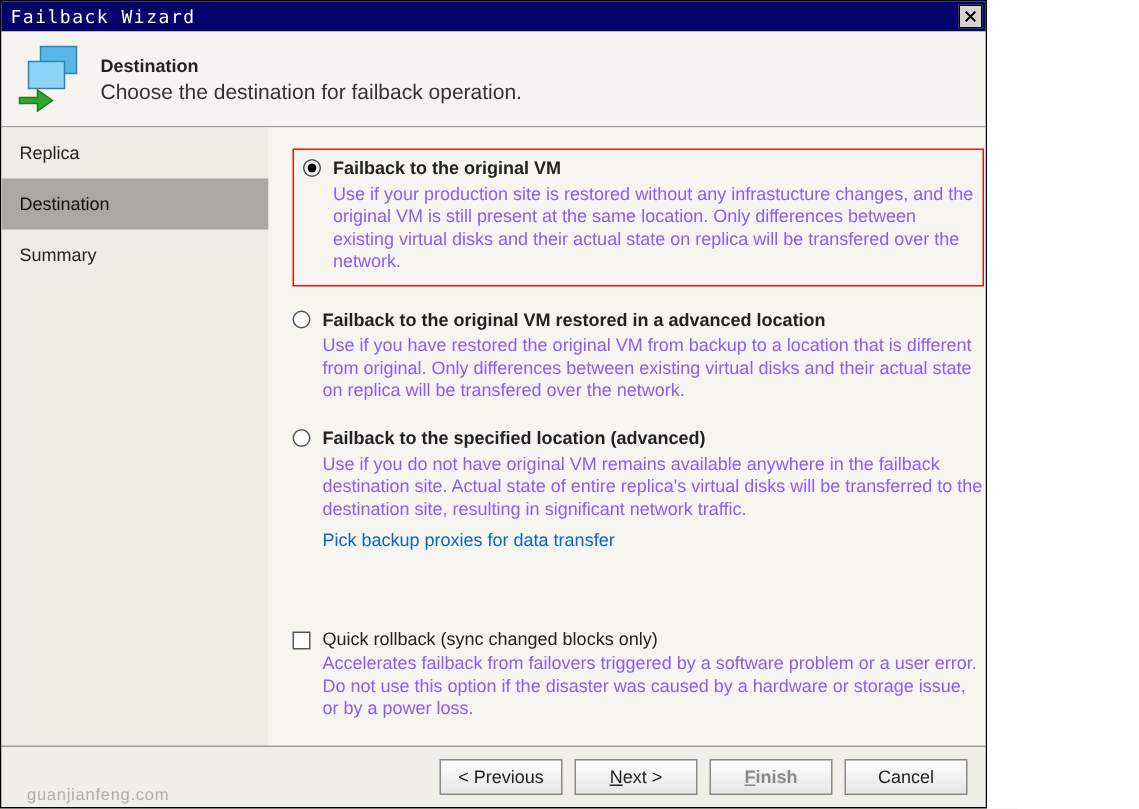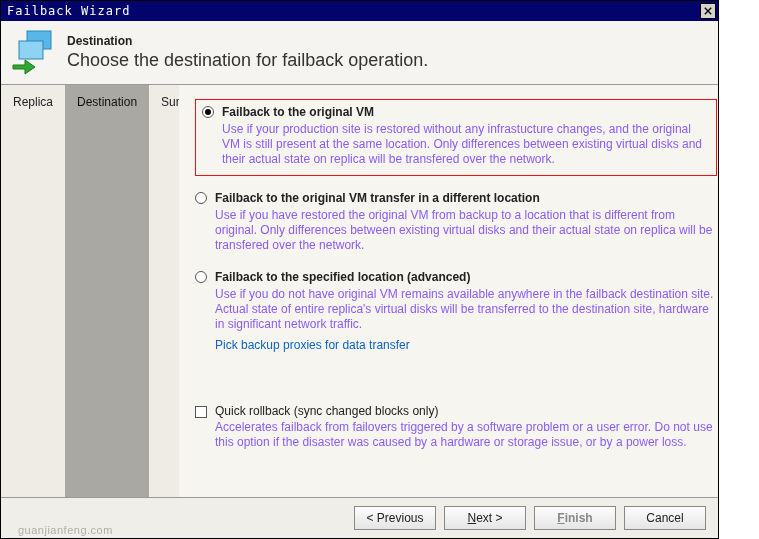--- a/index.html
+++ b/index.html
@@ -1,28 +1,28 @@
 <!DOCTYPE html>
 <html><head>
 <meta charset="utf-8">
 <style>
   * { box-sizing: border-box; }
   html, body { margin:0; padding:0; font-family: "Segoe UI", Tahoma, Arial, sans-serif; font-size:12px; color:#222; }
-  .window { width:719px; height:539px; border:1px solid #000; background:#fff; position:relative; display:flex; flex-direction:column; }
+  .window { width:658px; height:539px; border:1px solid #000; background:#fff; position:relative; display:flex; flex-direction:column; }
   .titlebar { height:20px; background:#03046b; color:#fff; display:flex; align-items:center; justify-content:space-between; padding:0 2px 0 6px; font-family:"SimSun","NSimSun","宋体",monospace; font-size:12px; letter-spacing:1px; }
   .titlebar .title { white-space:nowrap; }
   .close-btn { width:16px; height:16px; background:#d6d3cd; border:1px solid #000; display:flex; align-items:center; justify-content:center; }
   .close-btn svg { width:8px; height:8px; }
   .header { display:flex; align-items:center; padding:6px 10px 6px 10px; border-bottom:1px solid #9a9a9a; background:#f6f4f0; min-height:64px; }
   .header-icon svg { width:48px; height:48px; }
   .header-text { margin-left:8px; }
   .header-title { font-weight:bold; font-size:12px; }
-  .header-sub { font-size:18px; margin-top:2px; color:#333; }
+  .header-sub { font-size:14px; margin-top:2px; color:#333; }
   .body { flex:1; display:flex; background:#f7f5f0; overflow:hidden; }
-  .sidebar { width:178px; background:#eeece5; display:flex; }
+  .sidebar { width:178px; background:#eeece5; display:flex; flex-direction:column; }
   .side-item { padding:10px 12px; font-size:12px; color:#222; }
   .side-item.selected { background:#aaa8a2; color:#111; }
   .content { flex:1; background:#f7f5f0; padding:14px 1px 0 16px; overflow:auto; }
   .option-block { margin-bottom:16px; }
   .option-row { display:flex; align-items:flex-start; }
   .radio, .checkbox { appearance:none; -webkit-appearance:none; width:12px; height:12px; margin:2px 8px 0 0; flex:0 0 12px; border:1px solid #555; position:relative; background:#fff; }
   .radio { border-radius:50%; }
   .radio.checked::after { content:""; position:absolute; width:6px; height:6px; background:#000; border-radius:50%; top:2px; left:2px; }
   .checkbox.checked::after { content:""; position:absolute; left:1px; top:-1px; font-size:11px; line-height:12px; }
   .checkbox.checked::after { content:"✔"; }
@@ -82,32 +82,32 @@
             <div class="opt-title">Failback to the original VM</div>
             <div class="opt-desc">Use if your production site is restored without any infrastucture changes, and the original VM is still present at the same location.  Only differences between existing virtual disks and their actual state on replica will be transfered over the network.</div>
           </div>
         </div>
       </div>
 
       <div class="option-block">
         <div class="option-row">
           <span class="radio"></span>
           <div class="opt-content">
-            <div class="opt-title">Failback to the original VM transfer in a different location</div>
+            <div class="opt-title">Failback to the original VM restored in a advanced location</div>
             <div class="opt-desc">Use if you have restored the original VM from backup to a location that is different from original. Only differences between existing virtual disks and their actual state on replica will be transfered over the network.</div>
           </div>
         </div>
       </div>
 
       <div class="option-block">
         <div class="option-row">
           <span class="radio"></span>
           <div class="opt-content">
             <div class="opt-title">Failback to the specified location (advanced)</div>
-            <div class="opt-desc">Use if you do not have original VM remains available anywhere in the failback destination site. Actual state of entire replica's virtual disks will be transferred to the destination site, hardware in significant network traffic.</div>
+            <div class="opt-desc">Use if you do not have original VM remains available anywhere in the failback destination site. Actual state of entire replica's virtual disks will be transferred to the destination site, resulting in significant network traffic.</div>
           </div>
         </div>
         <span class="link">Pick backup proxies for data transfer</span>
       </div>
 
       <div style="height:36px"></div>
 
 
       <div class="option-block">
         <div class="option-row">

